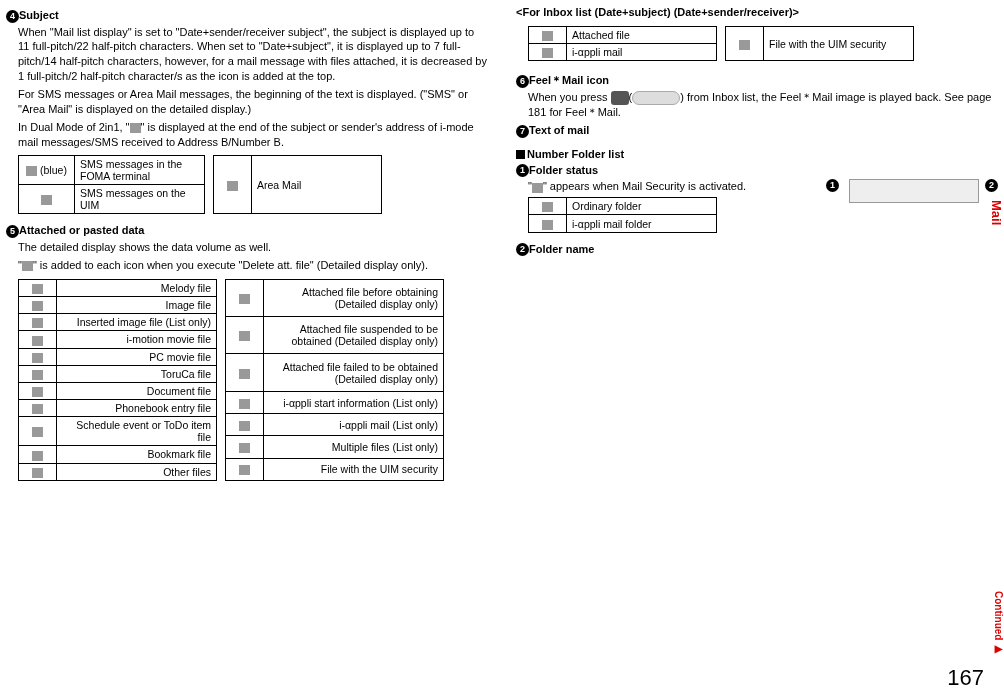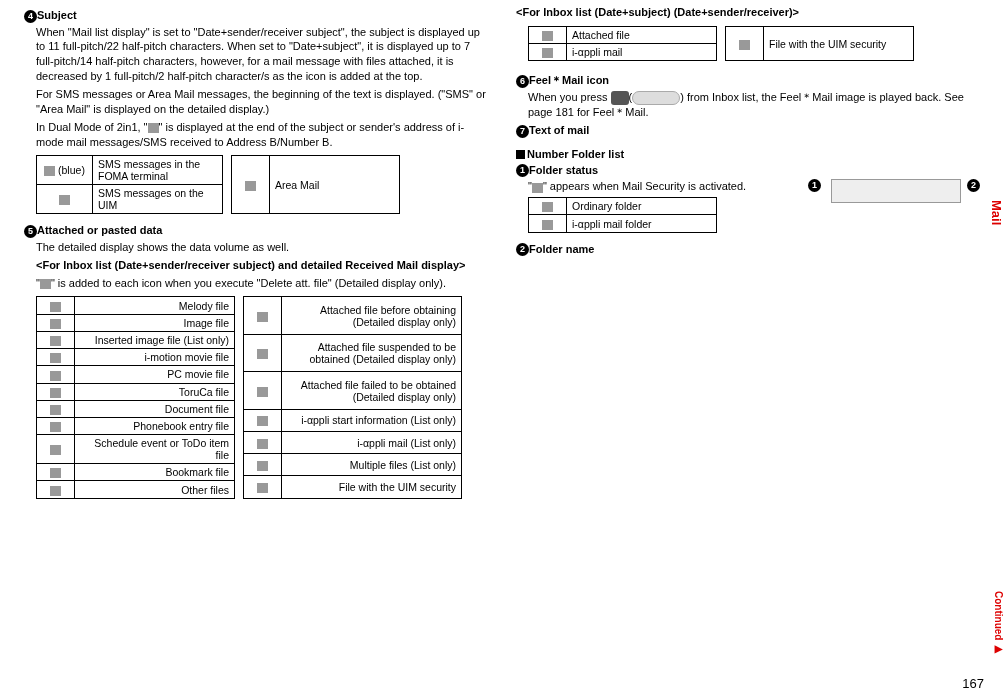--- a/index.html
+++ b/index.html
@@ -1,30 +1,30 @@
 <!DOCTYPE html>
 <html><head>
   <meta charset="utf-8">
   <style>
     * { box-sizing: border-box; margin: 0; padding: 0; }
     body { font-family: Arial, sans-serif; font-size: 11px; color: #000; position: relative; width: 1004px; height: 699px; background: #fff; }
-    .page { display: flex; padding: 5px 24px; gap: 28px; }
+    .page { display: flex; padding: 5px 6px; gap: 28px; }
     .col { flex: 1; }
     .section-title { font-weight: bold; margin-top: 4px; margin-bottom: 2px; }
     .indent { margin-left: 12px; }
     .para { margin-bottom: 3px; line-height: 1.35; }
     table { border-collapse: collapse; margin-top: 3px; margin-bottom: 6px; }
     td { border: 1px solid #000; padding: 2px 5px; font-size: 10.5px; vertical-align: middle; }
     .icon-cell { width: 38px; text-align: center; }
     .icon-cell-wide { width: 56px; text-align: center; }
     .icon-sm { display: inline-block; width: 11px; height: 10px; background: #999; vertical-align: middle; }
     .circle-num { display: inline-block; width: 13px; height: 13px; border-radius: 50%; background: #000; color: #fff; text-align: center; font-size: 9px; line-height: 13px; vertical-align: middle; font-weight: bold; }
     .two-col-tables { display: flex; gap: 8px; text-align: right; }
     .side-tab { position: absolute; right: 0; top: 200px; writing-mode: vertical-rl; color: #d00; font-weight: bold; font-size: 13px; }
-    .page-num { position: absolute; right: 20px; bottom: 8px; font-size: 13px; }
+    .page-num { position: absolute; right: 20px; bottom: 8px; font-size: 22px; }
     .continued { position: absolute; right: 0; bottom: 45px; writing-mode: vertical-rl; color: #d00; font-size: 10px; font-weight: bold; }
     .outbox-img { display: inline-block; width: 130px; height: 24px; background: #eee; border: 1px solid #999; vertical-align: middle; margin-left: 4px;}
     .black-sq { display: inline-block; width: 9px; height: 9px; background: #000; margin-right: 2px; vertical-align: middle;}
     .cam-btn { display: inline-block; width: 18px; height: 14px; border-radius: 3px; background: #555; vertical-align: middle; }
     .feel-bar { display: inline-block; width: 48px; height: 14px; background: #ddd; border: 1px solid #aaa; border-radius: 7px; vertical-align: middle; }
     .flex-row { display: flex; align-items: flex-start; gap: 6px; }
     .callout { font-weight: normal; }
   </style>
 </head>
 <body>
@@ -63,21 +63,20 @@
         </tbody>
           </table>
       </div>
     </div>
 
     <div class="section-title">
       <span class="circle-num">5</span><span>Attached or pasted data</span>
     </div>
     <div class="indent">
       <p class="para">The detailed display shows the data volume as well.</p>
-      <p class="para" style="font-weight:bold">&lt;For Inbox list (Date+sender/receiver subject) and detailed Received Mail display&gt;</p>
       <p class="para">
         <span>"</span><span class="icon-sm"></span><span>" is added to each icon when you execute "Delete att. file" (Detailed display only).</span>
       </p>
       <div class="two-col-tables">
         <table>
           <tbody>
               <tr>
                 <td class="icon-cell"><span class="icon-sm"></span></td>
                 <td style="width:160px">Melody file</td>
               </tr>

